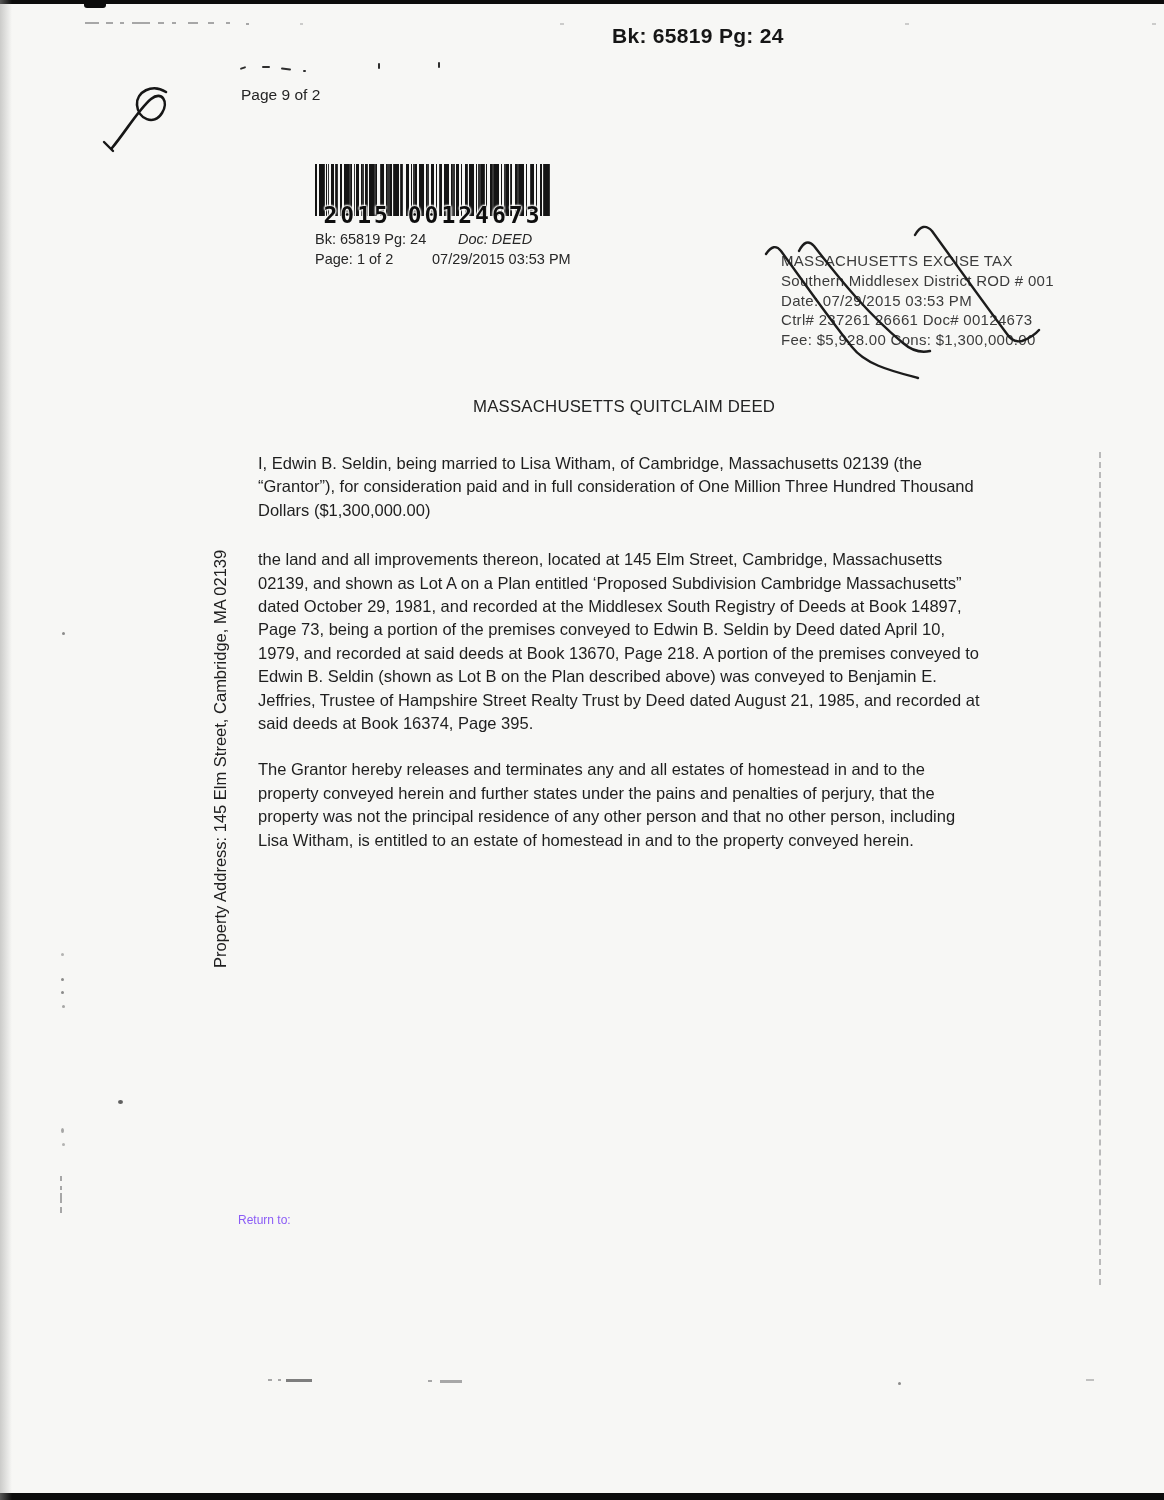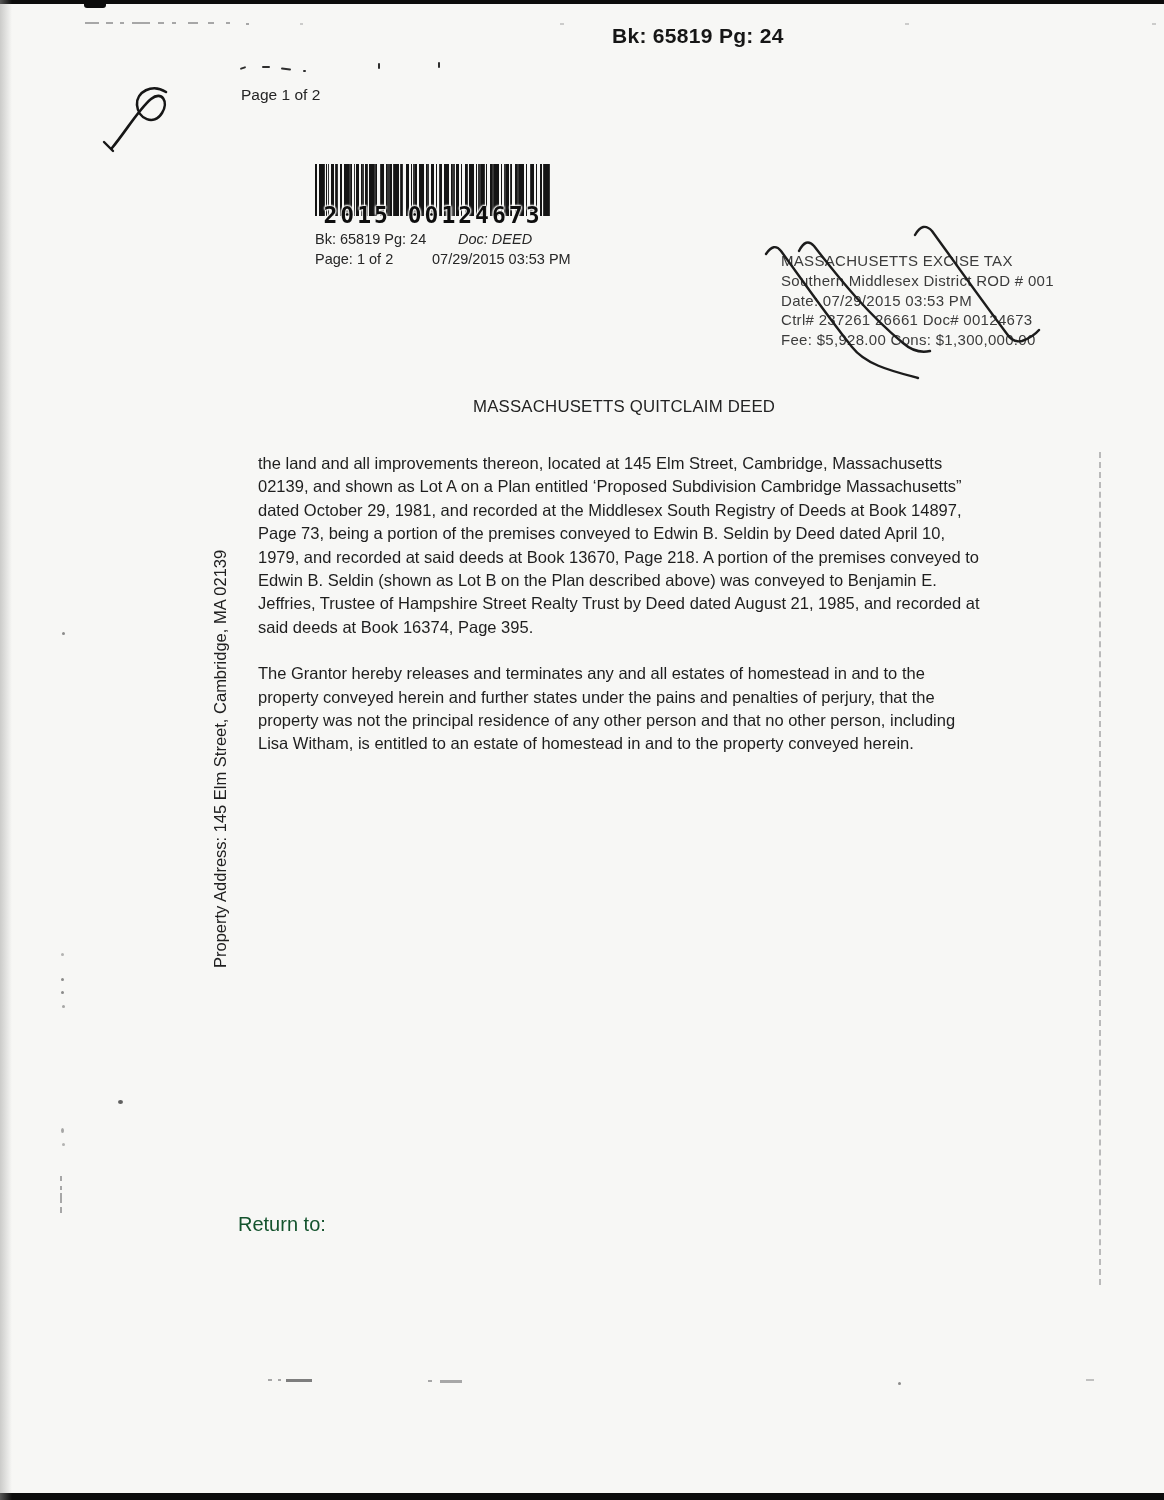--- a/index.html
+++ b/index.html
@@ -59,21 +59,21 @@
   .body-col { position:absolute; left:258px; top:452px; width:730px; font-size:16.5px; line-height:23.4px; color:#1e1e1e; }
   .body-col p { margin-bottom:40px; }
   .body-col p.tight { margin-bottom:26px; }
 
   .sidebar-vert {
     position:absolute; left:211px; top:968px;
     transform:rotate(-90deg); transform-origin:0 0;
     font-size:16.5px; color:#202020; white-space:nowrap;
   }
 
-  .return-label { position:absolute; left:238px; top:1213px; font-size:20px; color:#14532d; }
+  .return-label { position:absolute; left:238px; top:1213px; font-size:12px; color:#8b5cf6; }
   .return-addr { position:absolute; left:345px; top:1213px; font-size:16.5px; line-height:23.5px; color:#1e1e1e; }
 
   .vline-right { position:absolute; left:1099px; top:452px; height:833px; width:0;
     border-left:2px dashed rgba(110,110,115,.45); }
 
   .artifact { position:absolute; background:#8c8c8c; opacity:.75; }
   .dotmark { position:absolute; background:#6f6f6f; width:3px; height:3px; border-radius:50%; opacity:.8; }
   .penmark { position:absolute; background:#2d2d2d; height:2px; border-radius:1px; }
 </style>
 </head>
@@ -97,21 +97,21 @@
     <span class="artifact" style="left:208px;top:22px;width:6px;height:2px"></span>
     <span class="artifact" style="left:226px;top:22px;width:4px;height:2px"></span>
     <span class="artifact" style="left:246px;top:23px;width:3px;height:2px"></span>
     <span class="artifact" style="left:300px;top:23px;width:3px;height:2px;opacity:.4"></span>
     <span class="artifact" style="left:560px;top:23px;width:4px;height:2px;opacity:.4"></span>
     <span class="artifact" style="left:905px;top:23px;width:4px;height:2px;opacity:.4"></span>
     <span class="artifact" style="left:1152px;top:23px;width:4px;height:2px;opacity:.4"></span>
   </div>
 
   <div class="hdr-bk">Bk: 65819 Pg: 24</div>
-  <div class="page-label">Page 1 of 2</div>
+  <div class="page-label">Page 9 of 2</div>
 
   <div>
     <span class="penmark" style="left:240px;top:67px;width:6px;transform:rotate(-18deg)"></span>
     <span class="penmark" style="left:262px;top:66px;width:8px"></span>
     <span class="penmark" style="left:281px;top:68px;width:10px;transform:rotate(6deg)"></span>
     <span class="penmark" style="left:303px;top:70px;width:3px"></span>
     <span class="penmark" style="left:378px;top:63px;width:2px;height:6px"></span>
     <span class="penmark" style="left:438px;top:62px;width:2px;height:6px"></span>
   </div>
 
@@ -143,20 +143,21 @@
 
   <svg class="strikes" width="330" height="195" viewBox="740 210 330 195">
     <path d="M 766 254 q 8 -12 15 -3 c 24 33 47 66 71 96 c 14 18 40 24 66 31" fill="none" stroke="#1c1c1c" stroke-width="2.4" stroke-linecap="round"></path>
     <path d="M 799 251 q 7 -14 15 -5 c 28 36 55 69 89 97 c 8 7 18 10 27 8" fill="none" stroke="#1c1c1c" stroke-width="2.4" stroke-linecap="round"></path>
     <path d="M 915 235 q 8 -14 17 -4 c 26 36 51 71 75 103 q 6 9 15 7 q 11 -4 17 -11" fill="none" stroke="#1c1c1c" stroke-width="2.4" stroke-linecap="round"></path>
   </svg>
 
   <div class="deed-title">MASSACHUSETTS QUITCLAIM DEED</div>
 
   <div class="body-col">
+    <p class="tight">I, Edwin B. Seldin, being married to Lisa Witham, of Cambridge, Massachusetts 02139 (the “Grantor”), for consideration paid and in full consideration of One Million Three Hundred Thousand Dollars ($1,300,000.00)</p>
     <p style="margin-bottom:23px">the land and all improvements thereon, located at 145 Elm Street, Cambridge, Massachusetts 02139, and shown as Lot A on a Plan entitled ‘Proposed Subdivision Cambridge Massachusetts” dated October 29, 1981, and recorded at the Middlesex South Registry of Deeds at Book 14897, Page 73, being a portion of the premises conveyed to Edwin B. Seldin by Deed dated April 10, 1979, and recorded at said deeds at Book 13670, Page 218.  A portion of the premises conveyed to Edwin B. Seldin (shown as Lot B on the Plan described above) was conveyed to Benjamin E. Jeffries, Trustee of Hampshire Street Realty Trust by Deed dated August 21, 1985, and recorded at said deeds at Book 16374, Page 395.</p>
     <p>The Grantor hereby releases and terminates any and all estates of homestead in and to the property conveyed herein and further states under the pains and penalties of perjury, that the property was not the principal residence of any other person and that no other person, including Lisa Witham, is entitled to an estate of homestead in and to the property conveyed herein.</p>
   </div>
 
   <div class="sidebar-vert">Property Address:  145 Elm Street, Cambridge, MA 02139</div>
 
   <div class="return-label">Return to:</div>
 
   <div class="vline-right"></div>
 

